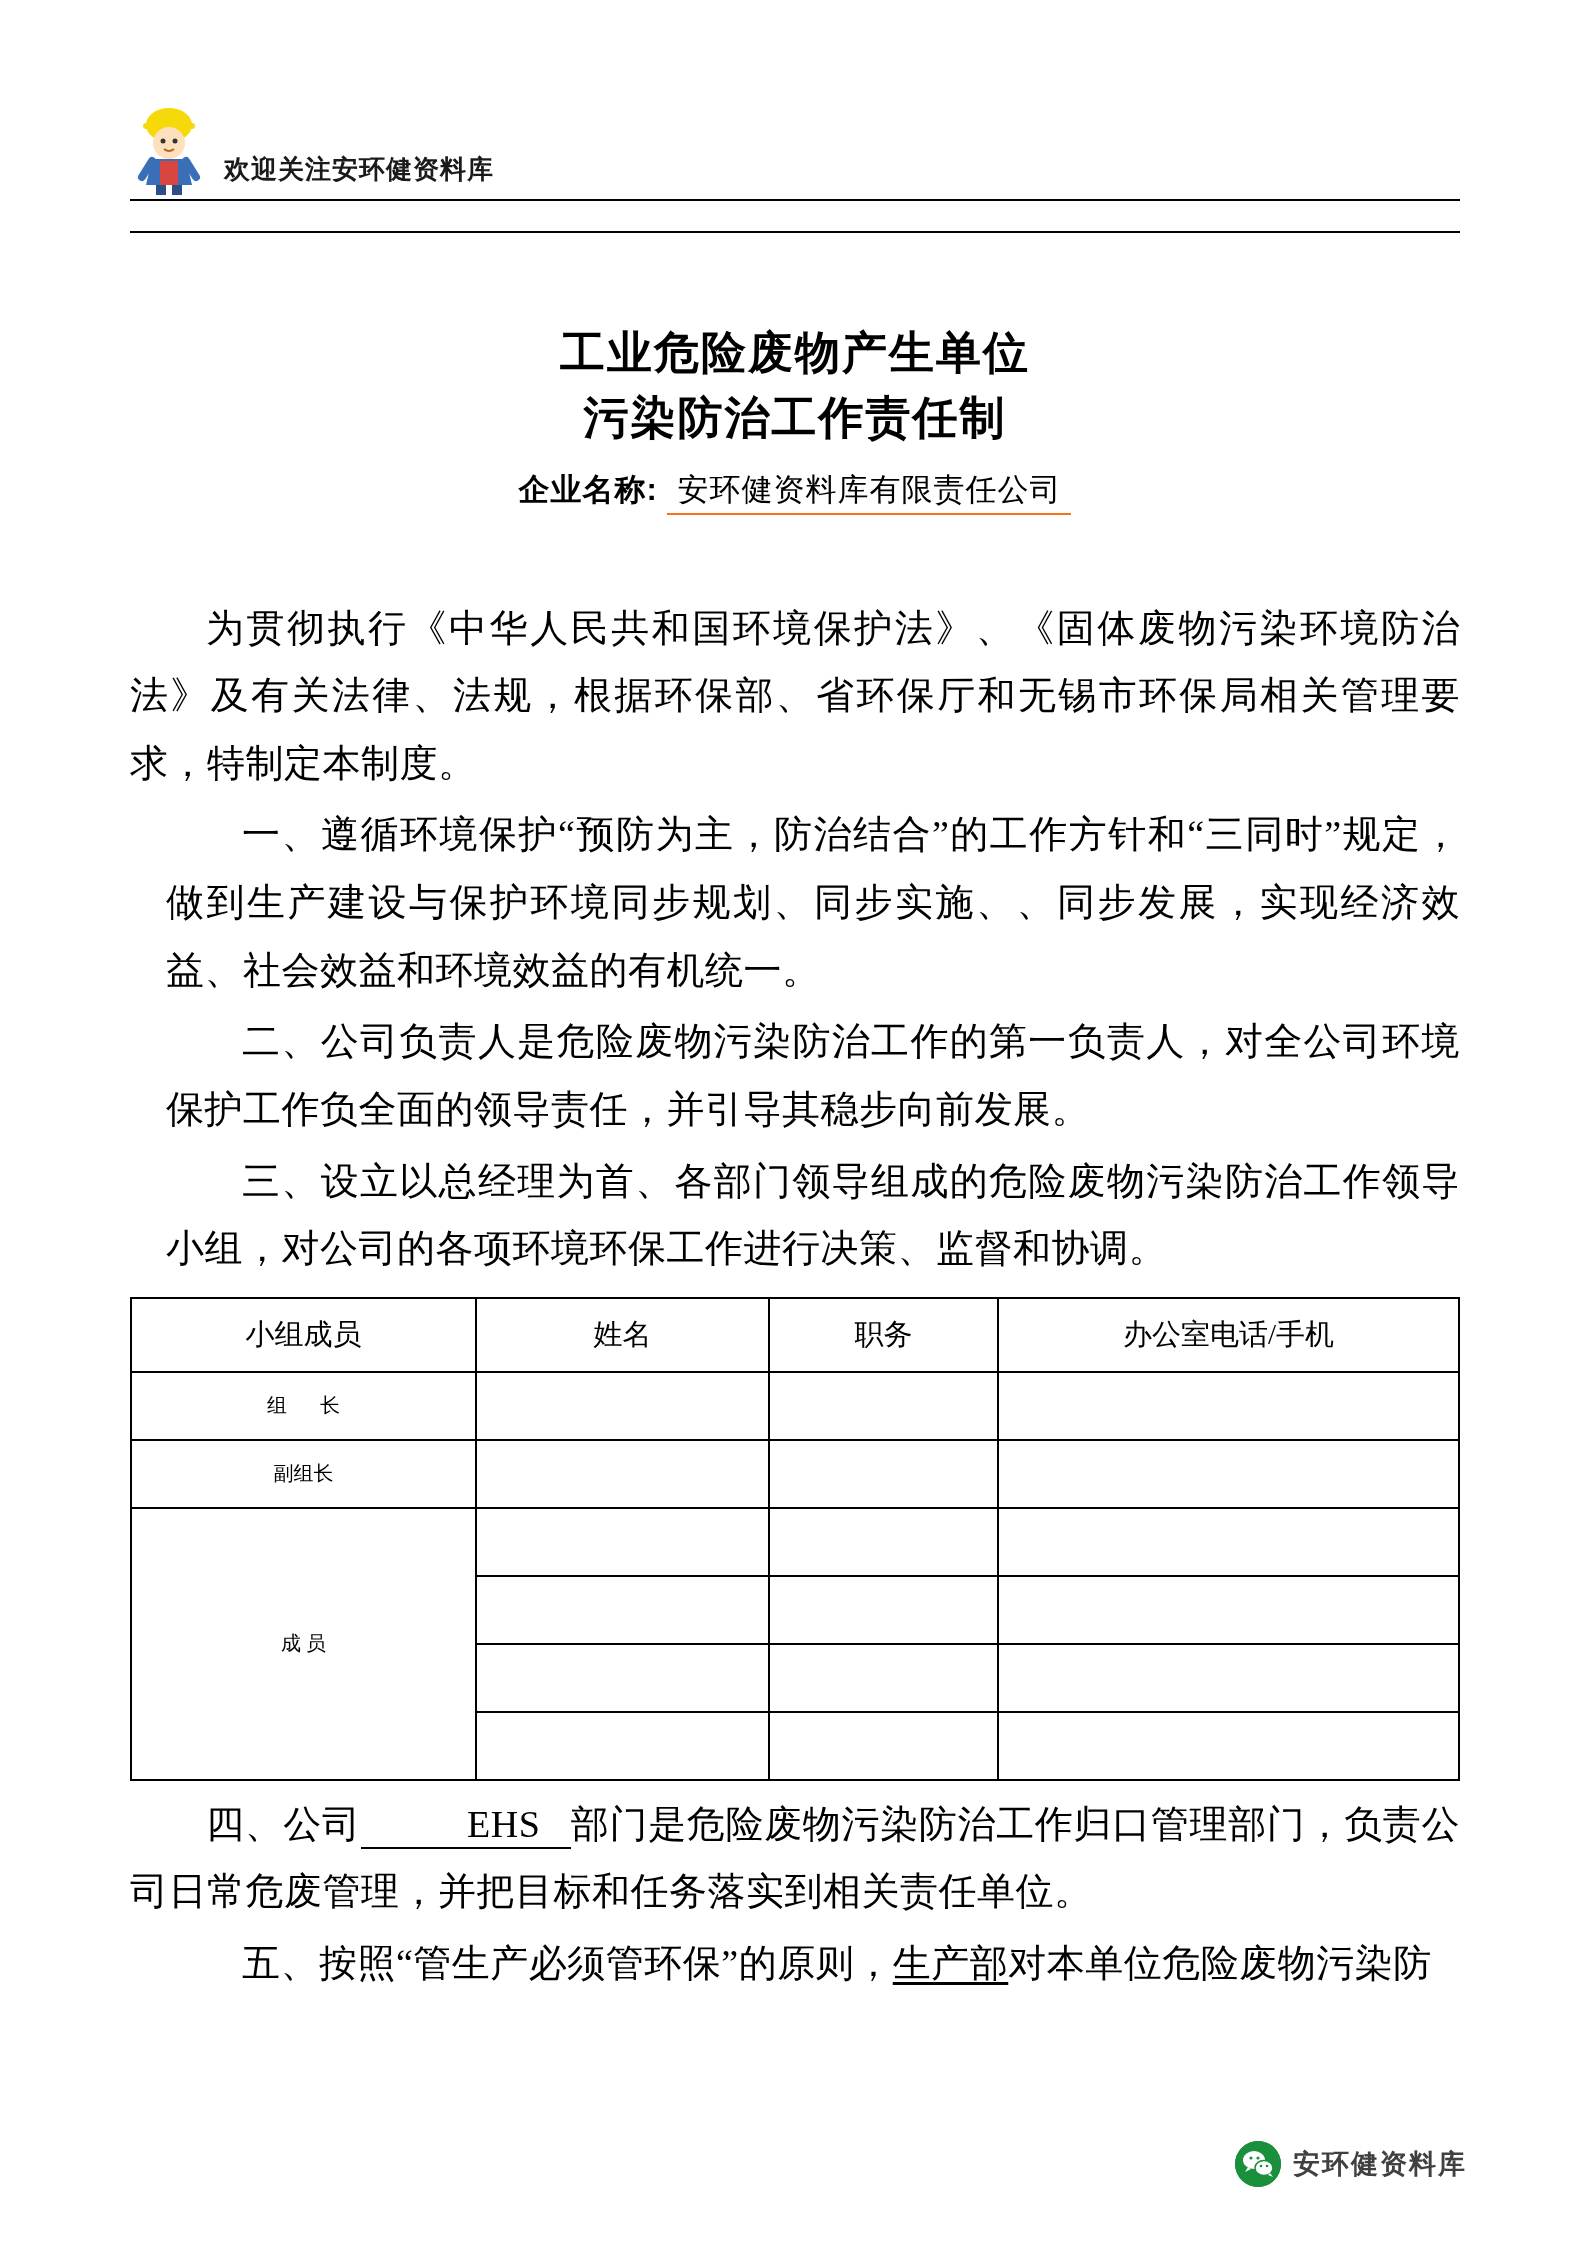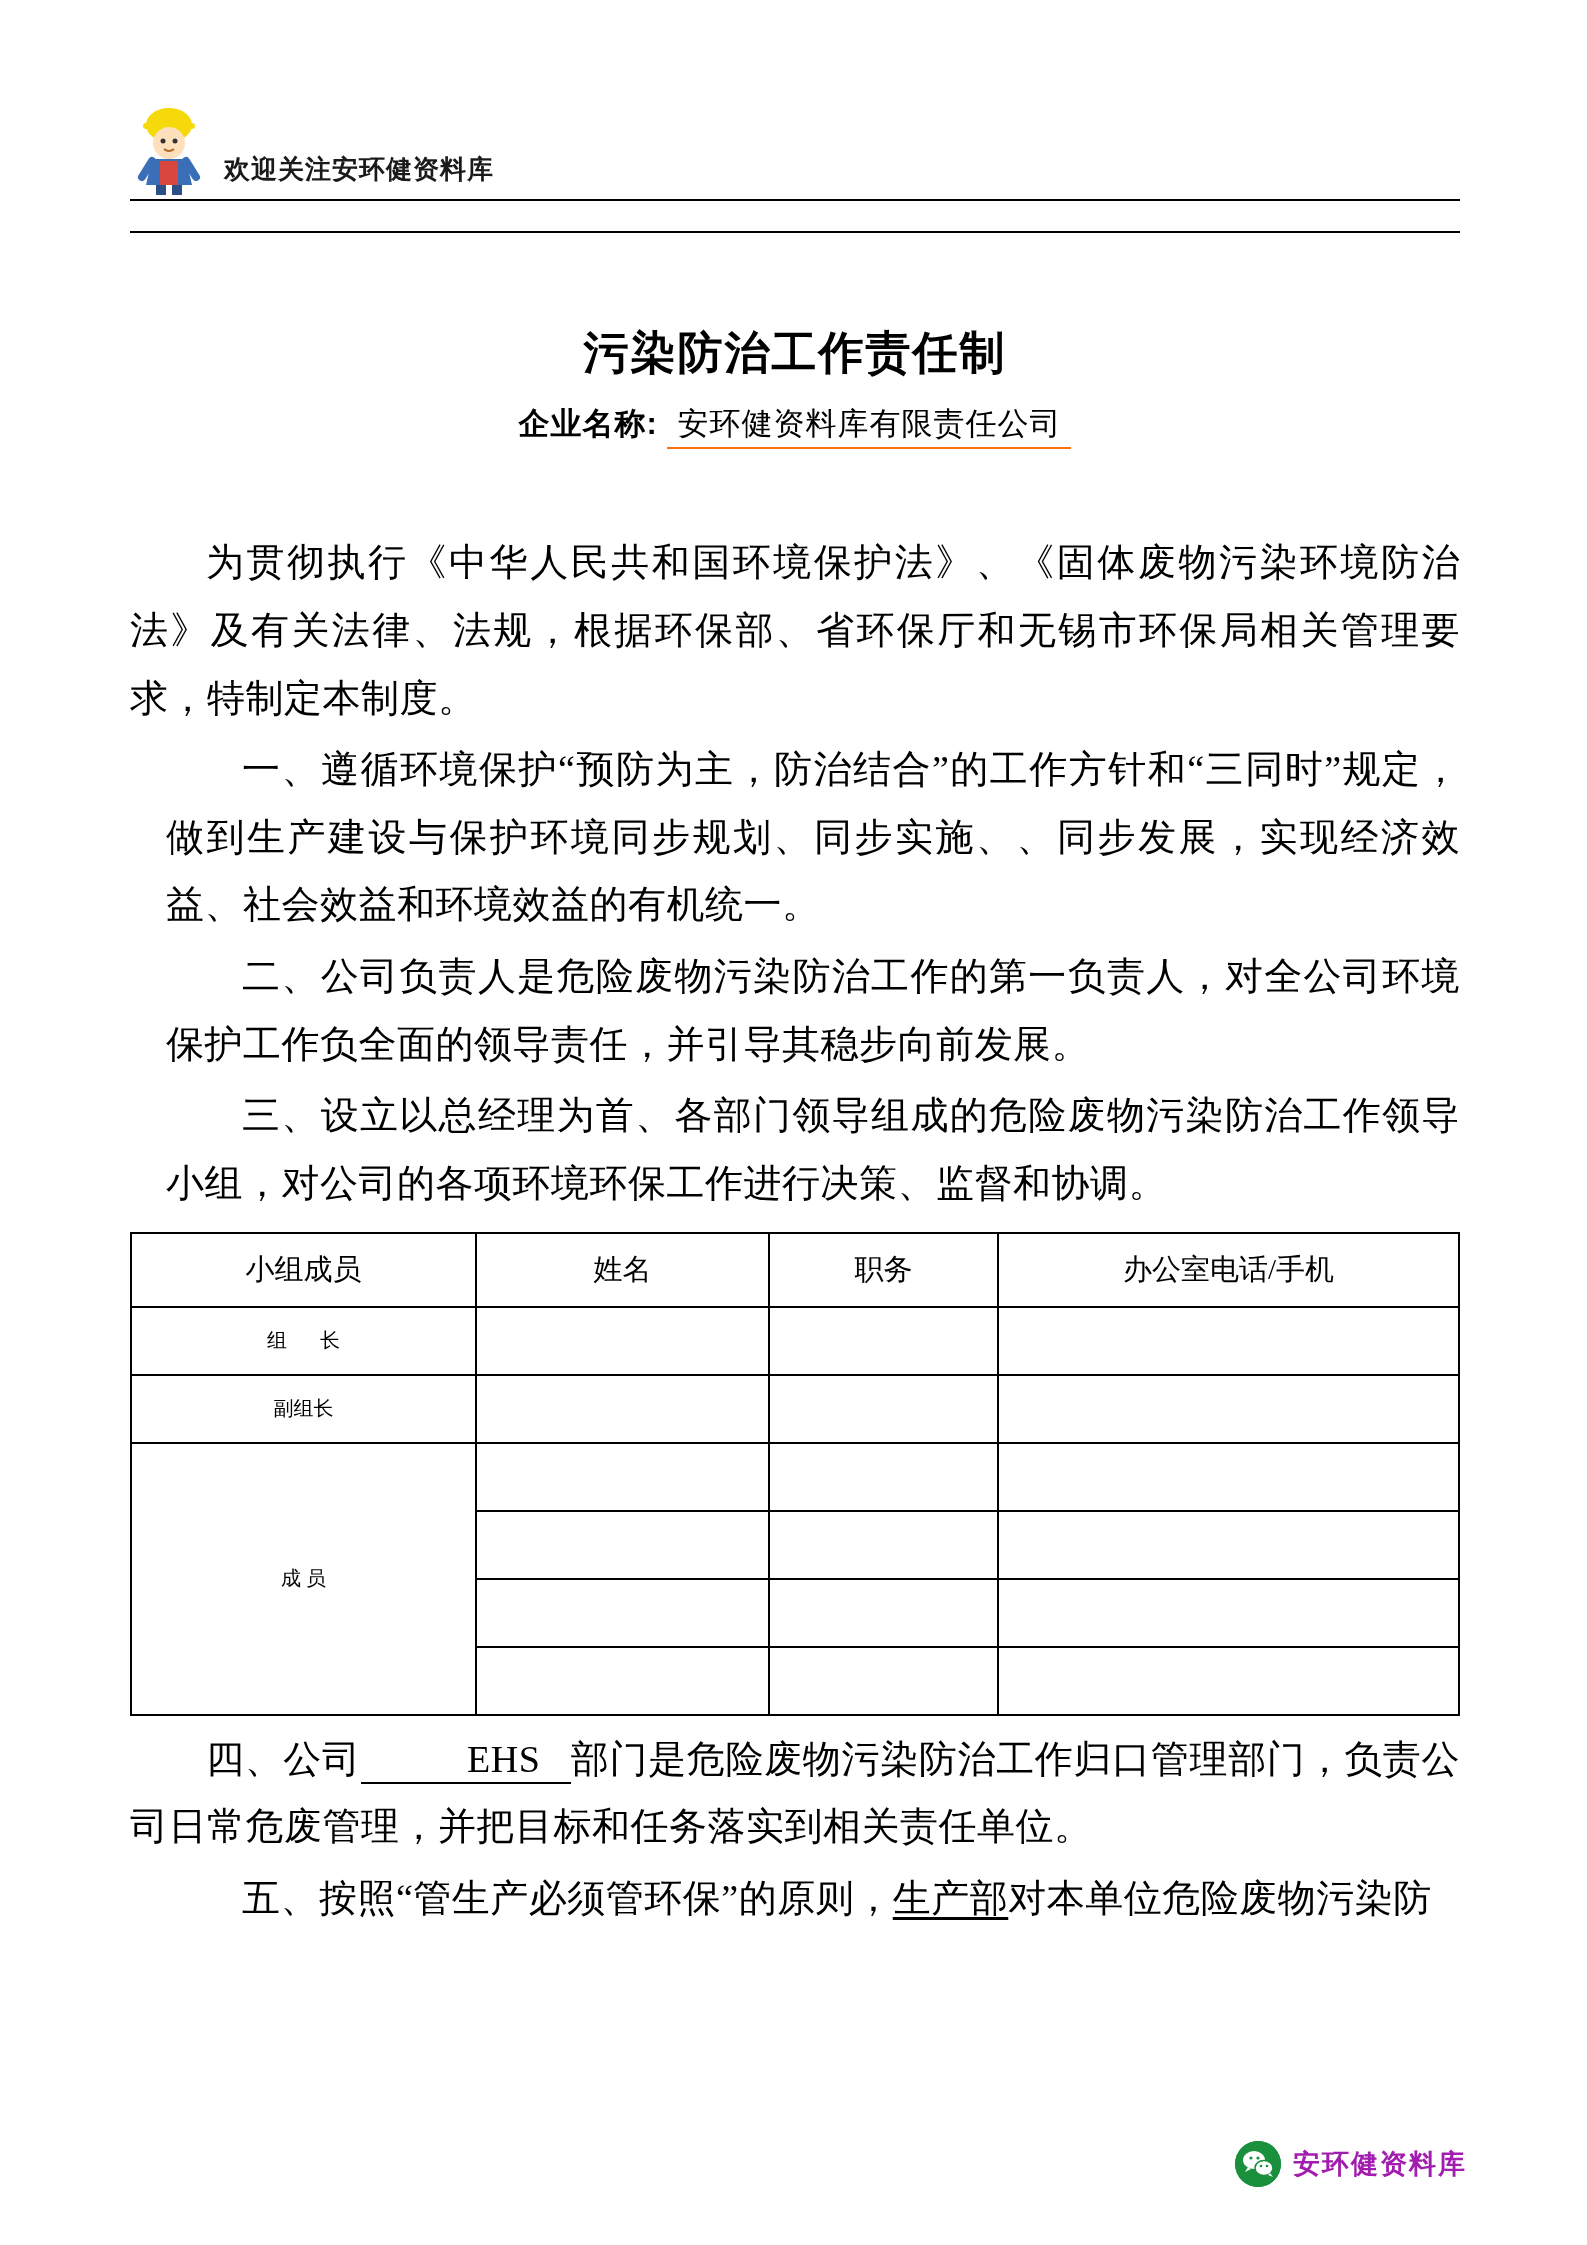--- a/index.html
+++ b/index.html
@@ -154,21 +154,21 @@
     height: 46px;
     border-radius: 50%;
     background: #1a8f3c;
     position: relative;
     flex: 0 0 46px;
   }
   .footer-badge .footer-text {
     font-family: "Liberation Sans", sans-serif;
     font-size: 27px;
     font-weight: bold;
-    color: #a21caf;
+    color: #404040;
     letter-spacing: 2px;
   }
 </style>
 </head>
 <body>
 
 <div class="page">
 
   <div class="header">
     <div class="header-brand">
@@ -190,20 +190,21 @@
       </div>
       <div class="brand-text">欢迎关注安环健资料库</div>
     </div>
     <div class="rule-top"></div>
     <div class="rule-bottom"></div>
   </div>
 
   <div class="doc-body">
 
     <div class="title">
+      <div>工业危险废物产生单位</div>
       <div>污染防治工作责任制</div>
     </div>
 
     <div class="company-line">
       <span class="company-label">企业名称:</span>
       <span class="company-value">安环健资料库有限责任公司</span>
     </div>
 
     <p class="para first">为贯彻执行《中华人民共和国环境保护法》、《固体废物污染环境防治法》及有关法律、法规，根据环保部、省环保厅和无锡市环保局相关管理要求，特制定本制度。</p>
     <p class="para spaced">一、遵循环境保护“预防为主，防治结合”的工作方针和“三同时”规定，做到生产建设与保护环境同步规划、同步实施、、同步发展，实现经济效益、社会效益和环境效益的有机统一。</p>

